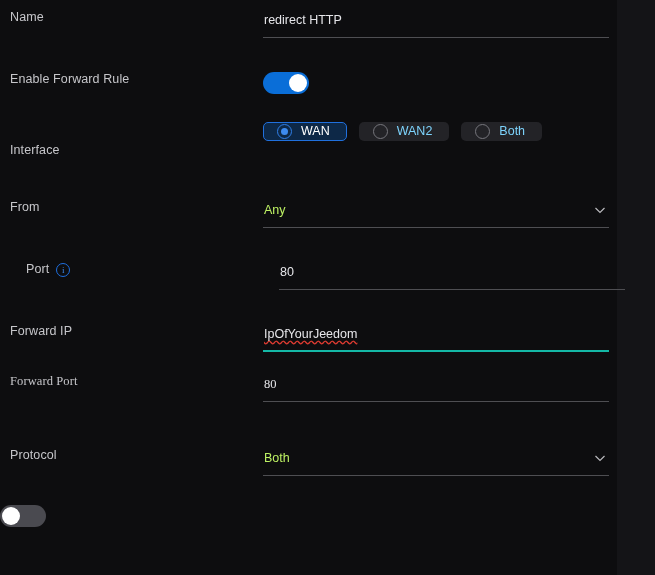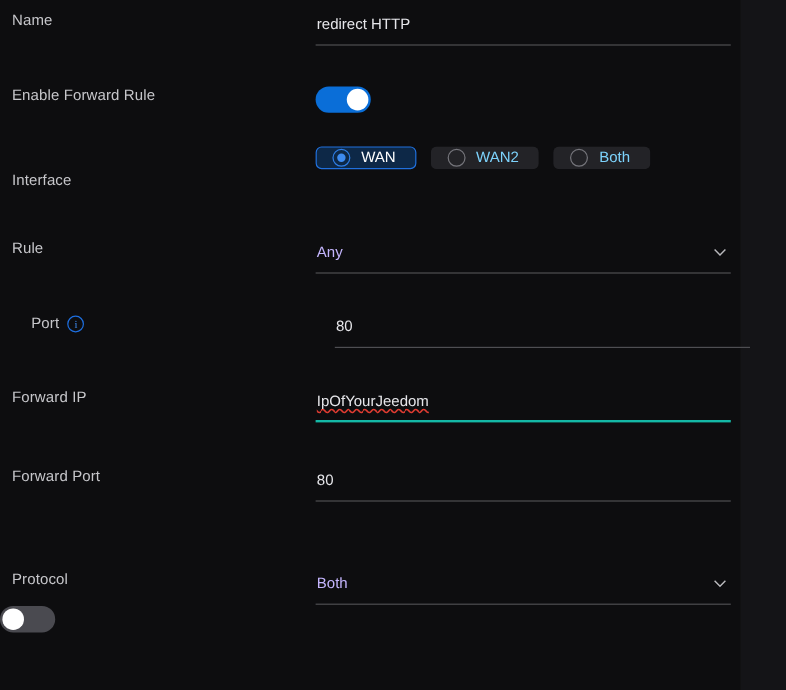--- a/index.html
+++ b/index.html
@@ -96,21 +96,21 @@
     width: 346px;
     height: 28px;
     border-bottom: 1px solid #4e4e52;
     box-sizing: border-box;
   }
   .select-field .value {
     position: absolute;
     left: 1px;
     top: 0;
     font-size: 12.5px;
-    color: #c4b5fd;
+    color: #bef264;
     line-height: 20px;
   }
   .chev {
     position: absolute;
     right: 2px;
     top: 3px;
     width: 14px;
     height: 14px;
   }
   .chev svg { display: block; }
@@ -260,21 +260,21 @@
           <span class="radio"></span>
           <span class="pill-label">Both</span>
         </div>
       </div>
     </div>
   </div>
 
   <div class="row" style="top:200px;">
     <div class="label-col">
       <div class="label-line">
-        <span>Rule</span>
+        <span>From</span>
       </div>
     </div>
     <div class="control-col">
       <div class="select-field">
         <span class="value">Any</span>
         <span class="chev">
           <svg viewBox="0 0 14 14" width="14" height="14">
             <path d="M2.5 5 L7 9.5 L11.5 5" fill="none" stroke="#b9b9bd" stroke-width="1.2"></path>
           </svg>
         </span>
@@ -302,34 +302,34 @@
         <span>Forward IP</span>
       </div>
     </div>
     <div class="control-col">
       <div class="text-field focused">
         <span class="value spell-error">IpOfYourJeedom</span>
       </div>
     </div>
   </div>
 
-  <div class="row" style="top:390px;">
+  <div class="row" style="top:374px;font-family:Liberation Serif, serif;">
     <div class="label-col">
       <div class="label-line">
         <span>Forward Port</span>
       </div>
     </div>
     <div class="control-col">
       <div class="text-field">
         <span class="value">80</span>
       </div>
     </div>
   </div>
 
-  <div class="row" style="top:476px;">
+  <div class="row" style="top:448px;">
     <div class="label-col">
       <div class="label-line">
         <span>Protocol</span>
       </div>
     </div>
     <div class="control-col">
       <div class="select-field">
         <span class="value">Both</span>
         <span class="chev">
           <svg viewBox="0 0 14 14" width="14" height="14">

